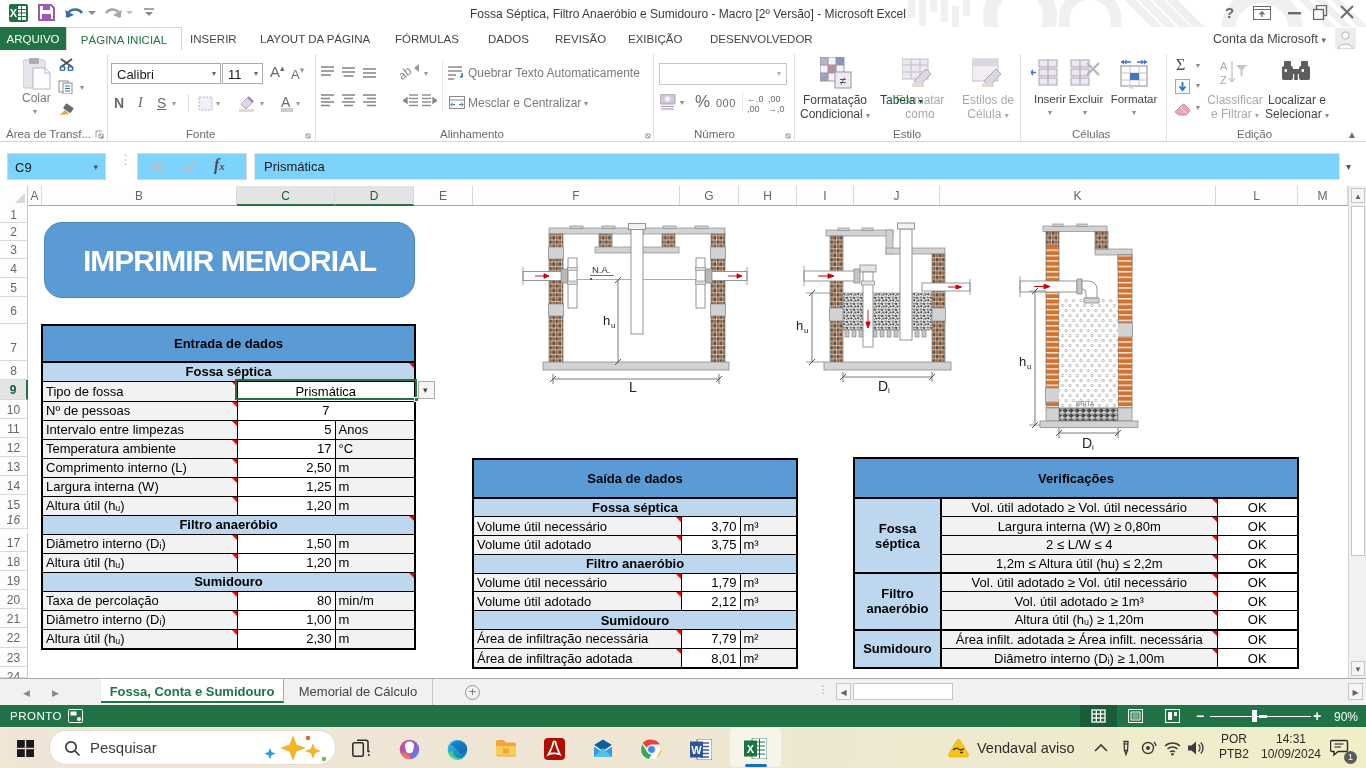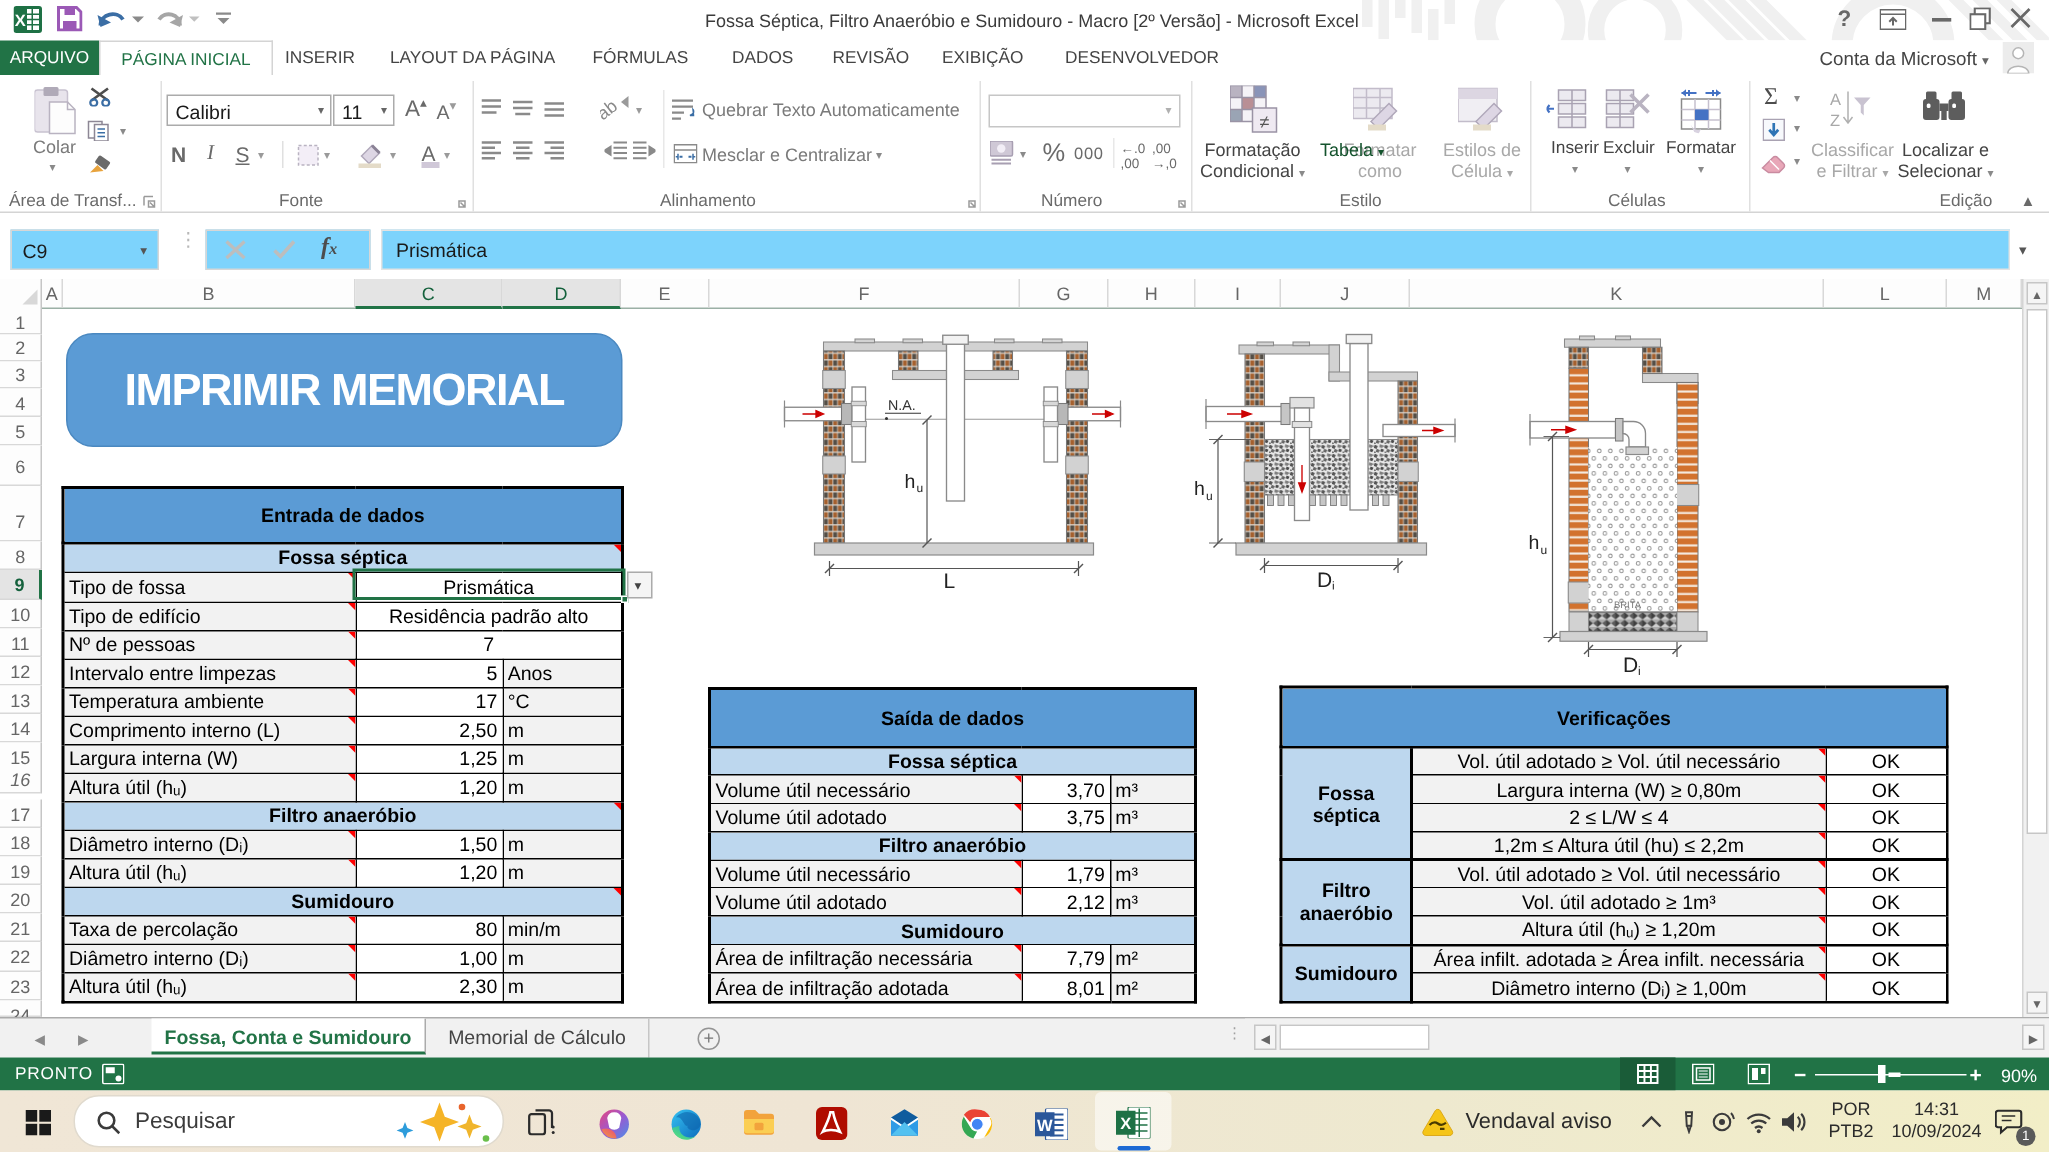--- a/index.html
+++ b/index.html
@@ -455,21 +455,21 @@
         <rect x="12" y="10" width="6" height="5"></rect>
       </g>
       <rect x="13.2" y="11" width="3.6" height="10" fill="#5d5d5d"></rect>
       <g fill="#fff">
           <rect x="3.5" y="10" width="2.5" height="3" rx="1"></rect>
           <rect x="20.5" y="10" width="2.5" height="3" rx="1"></rect>
         </g>
     </svg>
     <div class="rtxt" style="left:1261px;top:43px;width:72px;text-align:center;">Localizar e</div>
     <div class="rtxt" style="left:1261px;top:57px;width:72px;text-align:center;">Selecionar <span style="font-size:8px;color:#8a8a8a;">▾</span></div>
-    <div class="rtx" style="left:1293px;top:78px;">Edição</div>
+    <div class="rtx" style="left:1237px;top:78px;">Edição</div>
     <div class="abs" style="left:1347px;top:79px;font-size:10px;color:#6a6a6a;">▲</div>
   </div>
   <div id="fbar">
     <div class="fbox" style="left:7px;width:99px;">
       <span style="position:absolute;left:7px;top:6px;font-size:13px;color:#1a1a1a;">C9</span>
       <span style="position:absolute;right:7px;top:8px;font-size:9px;color:#555;">▾</span>
     </div>
     <div class="abs" style="left:119px;top:14px;color:#b8b8b8;font-size:13px;letter-spacing:0;line-height:6px;">⋮</div>
     <div class="fbox" style="left:137px;width:110px;">
       <svg class="abs" style="left:12px;top:6px" width="14" height="13" viewBox="0 0 14 13">
@@ -544,24 +544,20 @@
       <tbody>
           <tr style="height:37px;">
             <td colspan="3" class="hdr-blue" style="border:2px solid #000;">Entrada de dados</td>
           </tr>
       <tr style="height:19px;">
             <td colspan="3" class="sub-blue rtri" style="border-left:2px solid #000;border-right:2px solid #000;">Fossa séptica</td>
           </tr>
       <tr style="height:20px;padding-left:16px;">
             <td class="lbl rtri" style="border-left:2px solid #000;">Tipo de fossa</td>
             <td colspan="2" class="valc" style="border-right:2px solid #000;">Prismática</td>
-          </tr>
-      <tr style="height:19px;">
-            <td class="lbl rtri" style="border-left:2px solid #000;">Tipo de edifício</td>
-            <td colspan="2" class="valc" style="border-right:2px solid #000;">Residência padrão alto</td>
           </tr>
       <tr style="height:19px;">
             <td class="lbl rtri" style="border-left:2px solid #000;">Nº de pessoas</td>
             <td colspan="2" class="valc" style="border-right:2px solid #000;">7</td>
           </tr>
       <tr style="height:19px;">
             <td class="lbl rtri" style="border-left:2px solid #000;">Intervalo entre limpezas</td>
             <td class="val">5</td>
             <td class="unit" style="border-right:2px solid #000;">Anos</td>
           </tr>

